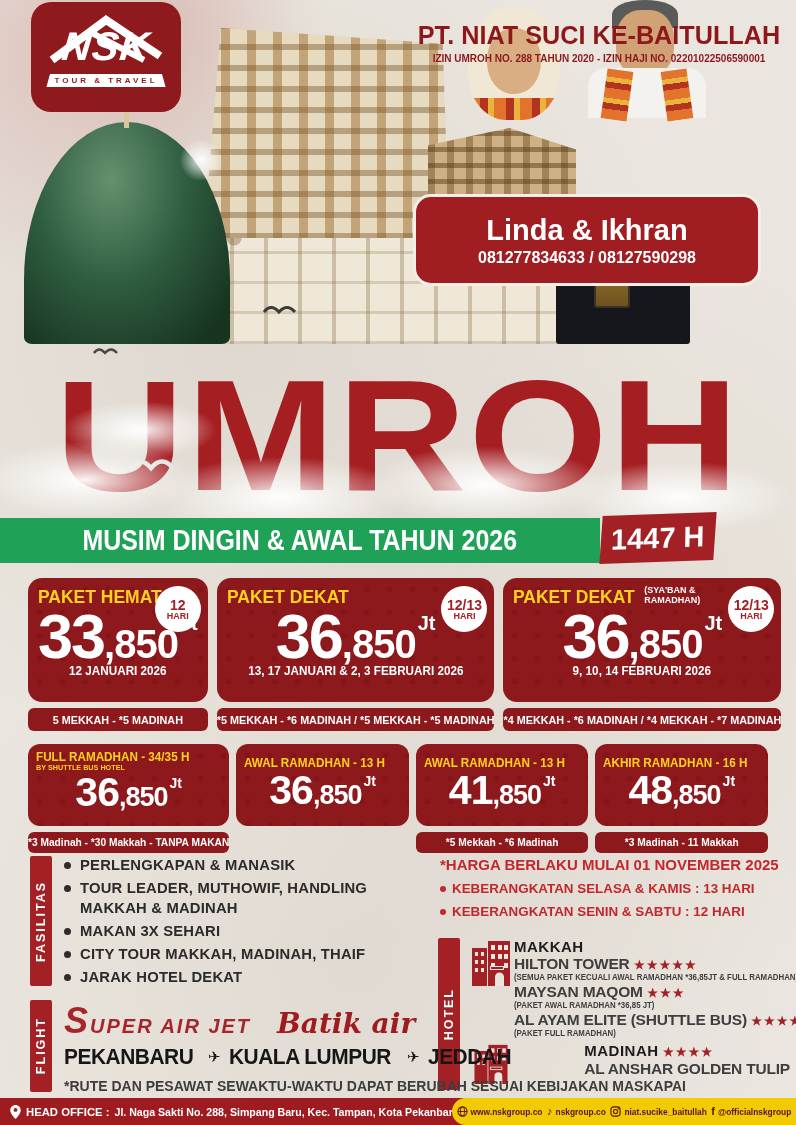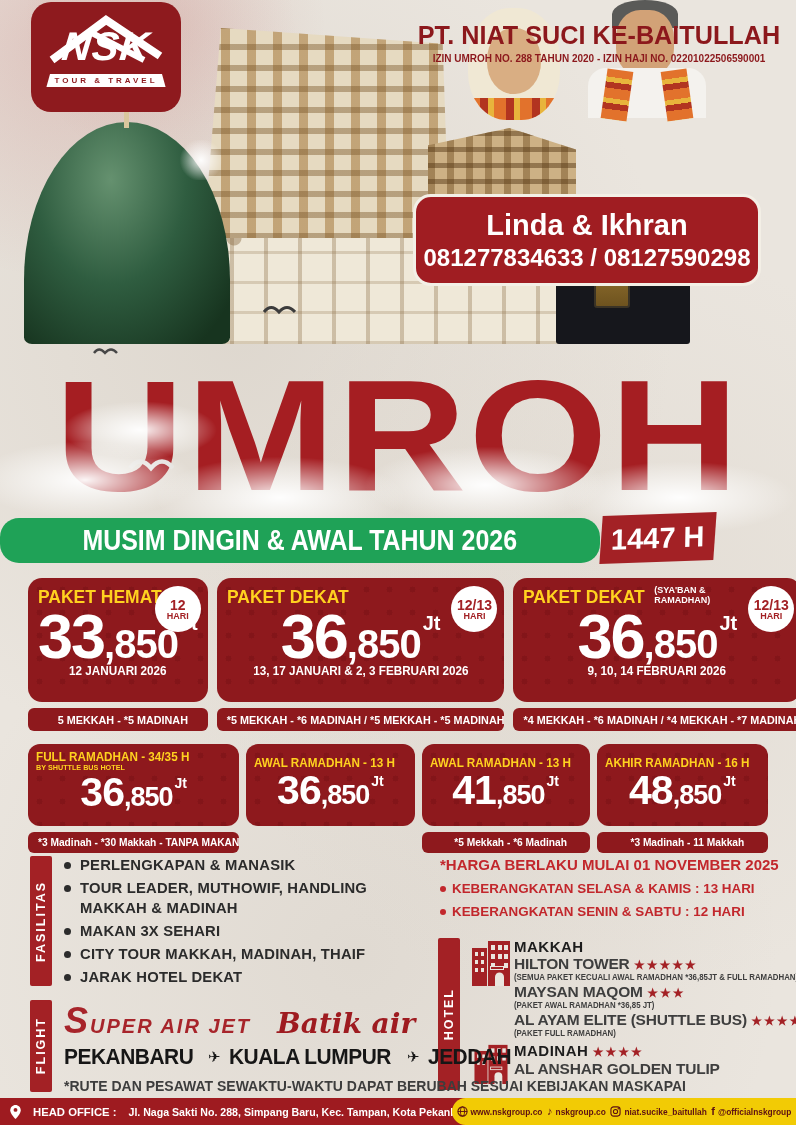--- a/index.html
+++ b/index.html
@@ -81,24 +81,24 @@
   .logo-tag { display:inline-block; margin-top:2px; background:#fff; color:#8e1a1e; font-size:8px; font-weight:900; letter-spacing:3px; padding:2px 8px; clip-path:polygon(3% 0,97% 0,100% 100%,0 100%); }
   .company { position:absolute; left:408px; top:20px; width:382px; text-align:center; z-index:5; color:#8c181c; }
   .company-name { font-size:26px; font-weight:900; letter-spacing:0; display:block; transform:scaleX(.97); transform-origin:center; white-space:nowrap; }
   .company-license { font-size:10px; font-weight:800; display:block; margin-top:2px; white-space:nowrap; }
   .contact {
     position:absolute; left:413px; top:194px; width:348px; height:92px; z-index:6;
     background:#a01d22; border:3px solid #f3efe6; border-radius:18px;
     display:flex; flex-direction:column; align-items:center; justify-content:center; color:#fff;
   }
   .contact-names { font-size:29px; font-weight:900; }
-  .contact-phones { font-size:24px; font-weight:800; margin-top:2px; }
+  .contact-phones { font-size:16px; font-weight:800; margin-top:2px; }
   
   .season { position:absolute; left:0; top:518px; width:600px; height:45px; background:#1fa257; z-index:5;
-    display:flex; align-items:center; justify-content:center;border-radius:19px; }
+    display:flex; align-items:center; justify-content:center; }
   .season span { color:#fff; font-size:29px; font-weight:900; white-space:nowrap; display:block; transform:scaleX(.86); }
   .yearbox { position:absolute; left:601px; top:514px; width:114px; height:48px; background:#a32125; z-index:5;
     transform:rotate(-2deg) skewX(-6deg); display:flex; align-items:center; justify-content:center; }
   .yearbox span { color:#fff; font-size:29px; font-weight:900; transform:skewX(3deg); }
   
   .row-main { position:absolute; left:28px; top:578px; width:740px; display:flex; gap:9px; z-index:5; }
   .pkg-col { flex:1; display:flex; flex-direction:column; }
   .pkg-card, .r-card {
     position:relative; background:#8e191d; border-radius:14px; color:#fff;
     background-image:radial-gradient(rgba(122,18,22,.55) 18%, transparent 19%); background-size:23px 23px;
@@ -108,21 +108,21 @@
   .pkg-sub { display:inline-block; width:74px; color:#fff; font-size:9px; font-weight:800; line-height:1.1; vertical-align:top; margin-left:-6px; }
   .badge { position:absolute; top:8px; right:7px; width:46px; height:46px; border-radius:50%; background:#fff; color:#a32125;
     display:flex; flex-direction:column; align-items:center; justify-content:center; line-height:1; z-index:2; }
   .b-top { font-size:14px; font-weight:900; } .b-bot { font-size:9px; font-weight:900; }
   .price { text-align:center; line-height:.88; margin-top:1px; white-space:nowrap; }
   .p-int { font-size:63px; font-weight:900; letter-spacing:-2px; }
   .p-dec { font-size:40px; font-weight:900; letter-spacing:-1px; }
   .p-unit { font-size:20px; font-weight:900; position:relative; top:-28px; margin-left:2px; }
   .pkg-date { text-align:center; font-size:12.2px; font-weight:900; margin-top:0; white-space:nowrap; transform:scaleX(.96); }
   .pkg-strip, .r-strip { margin-top:6px; background:#8e191d; border-radius:6px; height:23px; color:#fff;
-    display:flex; align-items:center; justify-content:center; font-weight:800; white-space:nowrap;padding-left:10px; }
+    display:flex; align-items:center; justify-content:center; font-weight:800; white-space:nowrap; }
   .pkg-strip { font-size:10.8px; }
   .row-ram { position:absolute; left:28px; top:744px; width:740px; display:flex; gap:7px; z-index:5; }
   .r-col { flex:1; display:flex; flex-direction:column; }
   .r-card { height:82px; padding:6px 8px 4px; border-radius:12px; }
   .r-name { color:#ffd21f; font-size:12.6px; font-weight:900; display:block; transform:scaleX(.93); transform-origin:left; white-space:nowrap; }
   .r-sub { color:#ffd21f; font-size:7.6px; font-weight:900; display:block; margin-top:-1px; transform:scaleX(.95); transform-origin:left; white-space:nowrap; }
   .r-price { text-align:center; line-height:.9; margin-top:2px; white-space:nowrap; }
   .r-price .p-int { font-size:41px; letter-spacing:-1px; }
   .r-price .p-dec { font-size:27px; }
   .r-price .p-unit { font-size:14px; top:-18px; }
@@ -134,39 +134,39 @@
   .f-list { margin-left:34px; }
   .f-item { display:flex; margin-bottom:3px; }
   .f-dot { flex:0 0 7px; width:7px; height:7px; border-radius:50%; background:#2c2c2c; margin:6px 9px 0 0; }
   .f-text { font-size:14.8px; font-weight:800; color:#2b2b2b; line-height:1.35; letter-spacing:.2px; }
   .notes { position:absolute; left:440px; top:856px; width:350px; z-index:5; }
   .n-head { color:#c2272c; font-size:15px; font-weight:900; white-space:nowrap; }
   .n-item { display:flex; margin-top:8px; }
   .n-dot { flex:0 0 6px; width:6px; height:6px; border-radius:50%; background:#c2272c; margin:5px 6px 0 0; }
   .n-text { color:#c2272c; font-size:13.4px; font-weight:800; white-space:nowrap; }
   .hotel { position:absolute; left:438px; top:938px; width:352px; height:152px; z-index:5; }
-  .h-row { display:flex; margin-left:30px; align-items:flex-start; }
+  .h-row { display:flex; margin-left:30px; align-items:flex-start;justify-content:space-between; }
   .h-icon { flex:0 0 46px; margin-top:2px; }
   .h-city { font-size:15px; font-weight:900; color:#1d1d1d; letter-spacing:.5px; }
   .h-name { font-size:15.5px; font-weight:600; color:#3e3e3e; letter-spacing:-.2px; white-space:nowrap; }
   .h-stars { color:#a32125; font-size:12px; letter-spacing:2px; font-weight:700; }
   .h-note { font-size:8.2px; font-weight:800; color:#3e3e3e; white-space:nowrap; transform:scaleX(.96); transform-origin:left; margin-bottom:1px; }
   .flight { position:absolute; left:30px; top:1000px; width:404px; height:92px; z-index:5; }
   .fl-body { margin-left:34px; }
   .fl-logos { display:flex; align-items:baseline; gap:26px; }
   .saj { display:block; color:#a7242a; font-style:italic; font-weight:900; font-size:20px; letter-spacing:2px; white-space:nowrap; }
   .saj::first-letter { font-size:36px; }
   .batik { font-family:"DejaVu Serif", serif; font-style:italic; font-weight:700; font-size:28px; color:#9e1b20; white-space:nowrap; }
   .route { display:flex; align-items:center; gap:8px; margin-top:2px; }
   .route .city { font-size:22px; font-weight:900; color:#161616; letter-spacing:-.5px; white-space:nowrap; display:block; transform:scaleX(.95); transform-origin:left; }
   .plane { font-size:15px; color:#161616; }
   .fl-disc { font-size:14px; font-weight:700; color:#3d3d3d; margin-top:8px; white-space:nowrap; }
   
   .footer { position:absolute; left:0; top:1098px; width:796px; height:27px; background:#9e1b20; z-index:6; display:flex; align-items:center; }
-  .foot-left { display:flex; align-items:center; padding-left:10px; gap:12px; color:#fff; }
+  .foot-left { display:flex; align-items:center; padding-left:10px; gap:5px; color:#fff; }
   .foot-label { font-size:11.3px; font-weight:900; white-space:nowrap; }
   .foot-addr { font-size:10.6px; font-weight:600; white-space:nowrap; }
   .foot-right { position:absolute; right:0; top:0; width:344px; height:27px; background:#f2cb05; border-radius:14px 0 0 14px;
     display:flex; align-items:center; justify-content:space-evenly; }
   .soc { display:flex; align-items:center; gap:3px; color:#5d1013; }
   .soc-text { font-size:8.4px; font-weight:800; white-space:nowrap; }
   .soc-glyph { font-size:11px; font-weight:900; line-height:1; }
 </style>
 </head>
 <body>

